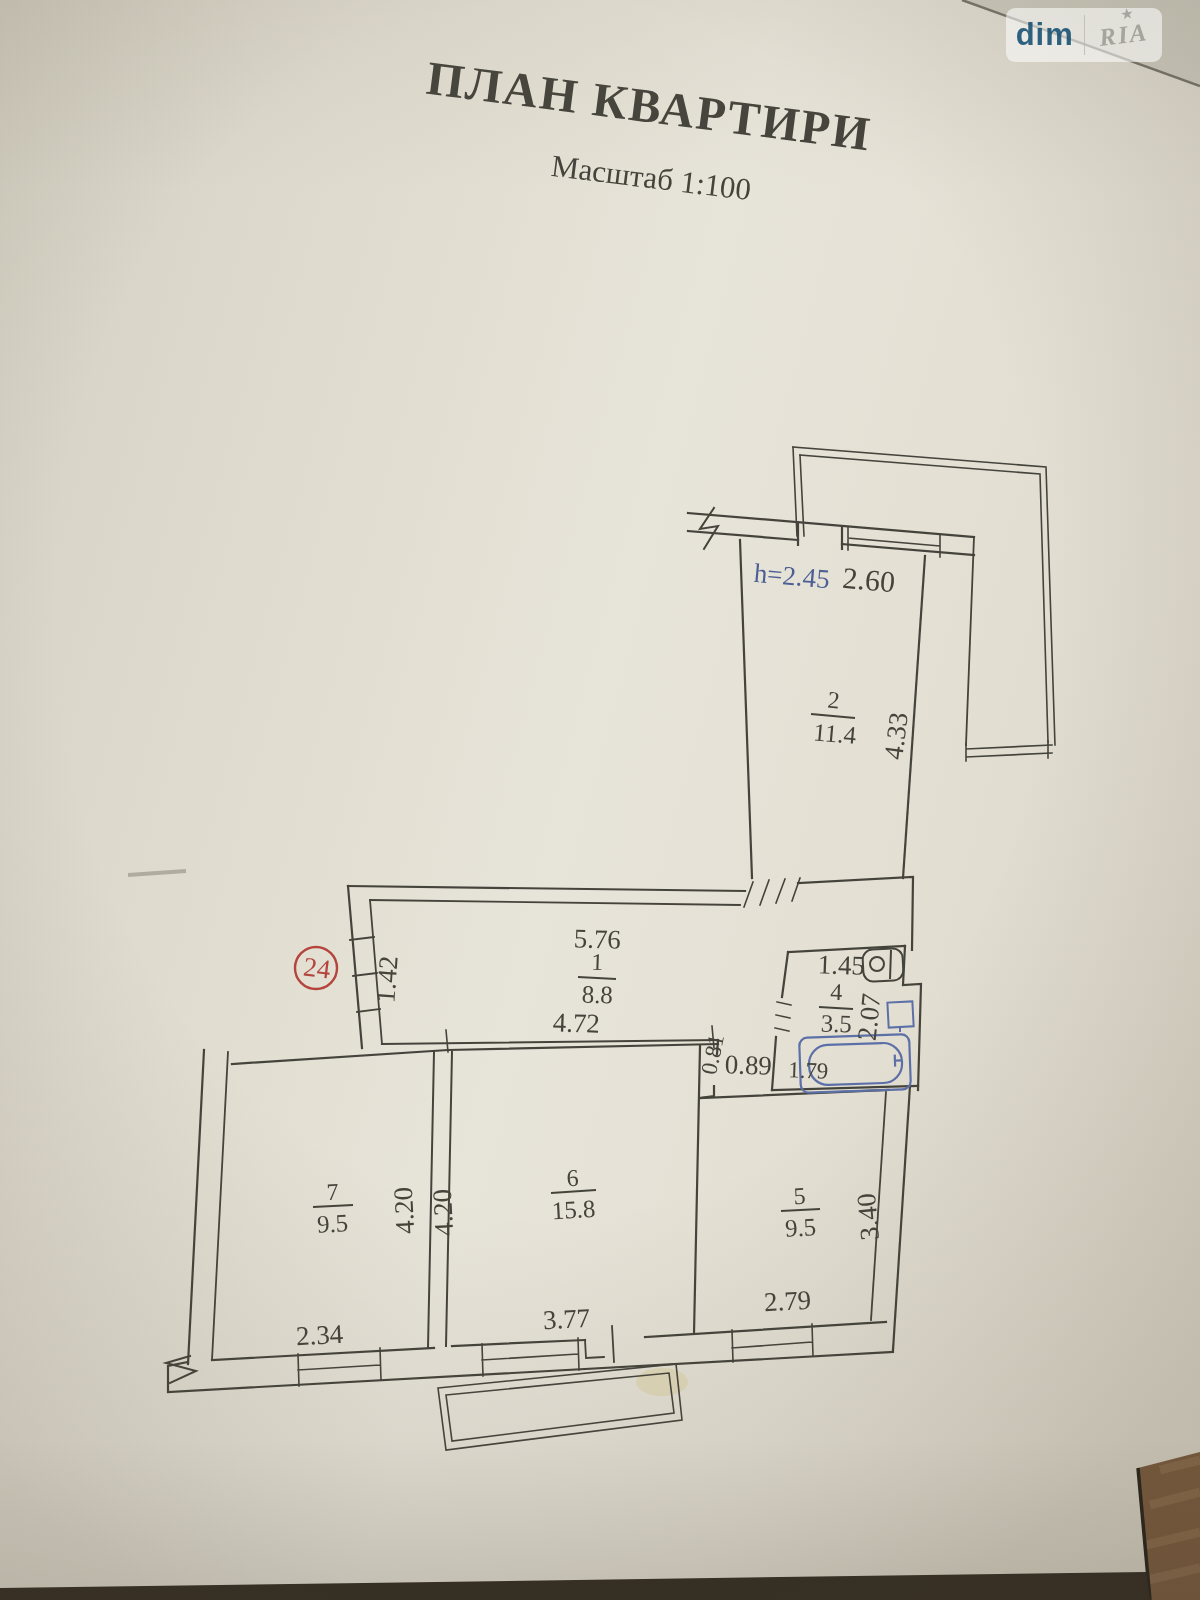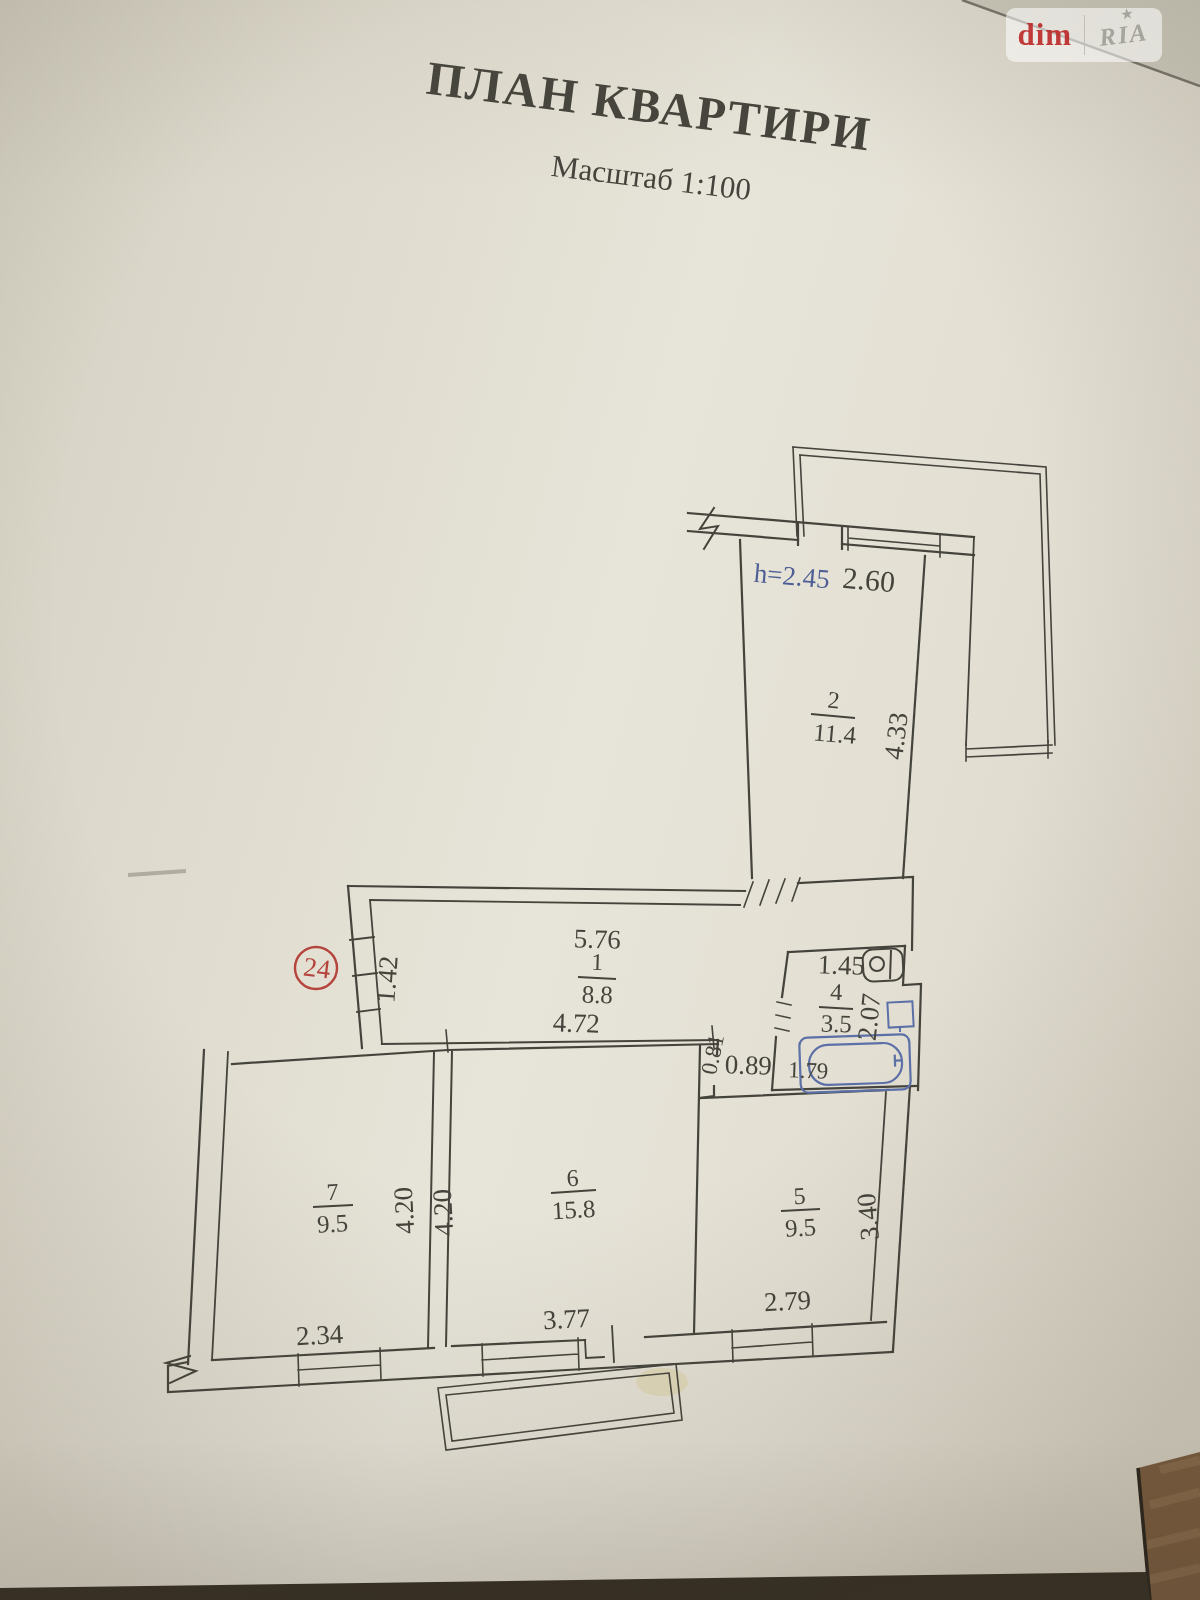--- a/index.html
+++ b/index.html
@@ -17,22 +17,22 @@
   }
   svg text{font-family:"Liberation Serif", serif; fill:#45443c;}
   .dim{font-size:27px;}
   .dim-sm{font-size:23px;}
   .room-num{font-size:24px;}
   .room-area{font-size:25px;}
   .blue{fill:#4d5f94;}
   .red{fill:#b5443c;}
   .wm-box{position:absolute;left:1006px;top:8px;width:156px;height:54px;z-index:6;
     background:rgba(255,255,255,0.55);border-radius:9px;display:flex;align-items:center;}
-  .wm-left{flex:1;text-align:center;color:#b91c1c;font-size:31px;font-weight:bold;
-    font-family:Liberation Serif, serif;letter-spacing:1px;opacity:.85;}
+  .wm-left{flex:1;text-align:center;color:#0c4a6e;font-size:31px;font-weight:bold;
+    font-family:Liberation Sans, sans-serif;letter-spacing:1px;opacity:.85;}
   .wm-div{width:1px;height:40px;background:rgba(190,188,180,.9);}
   .wm-right{flex:1;text-align:center;color:#9b9a93;font-size:25px;font-weight:bold;
     font-style:italic;letter-spacing:2px;transform:rotate(-7deg);position:relative;opacity:.85;}
   .wm-star{position:absolute;left:50%;top:-14px;font-size:13px;font-style:normal;color:#9b9a93;}
 </style>
 </head>
 <body>
 
 <div id="photo-vignette"></div>
 

